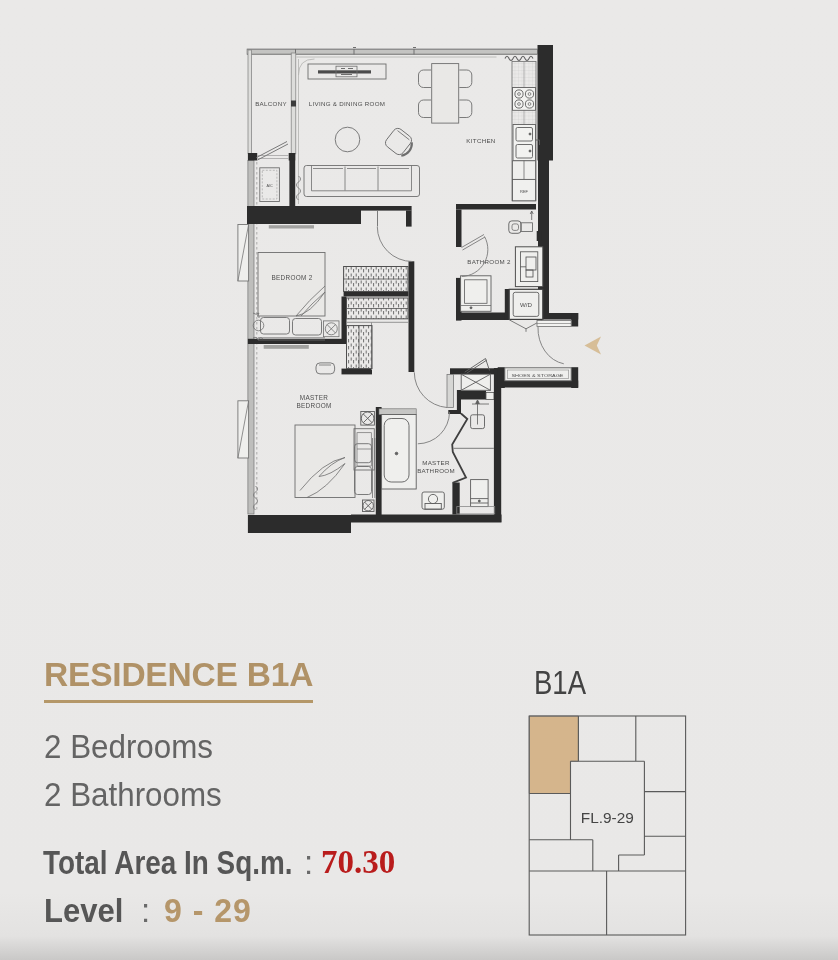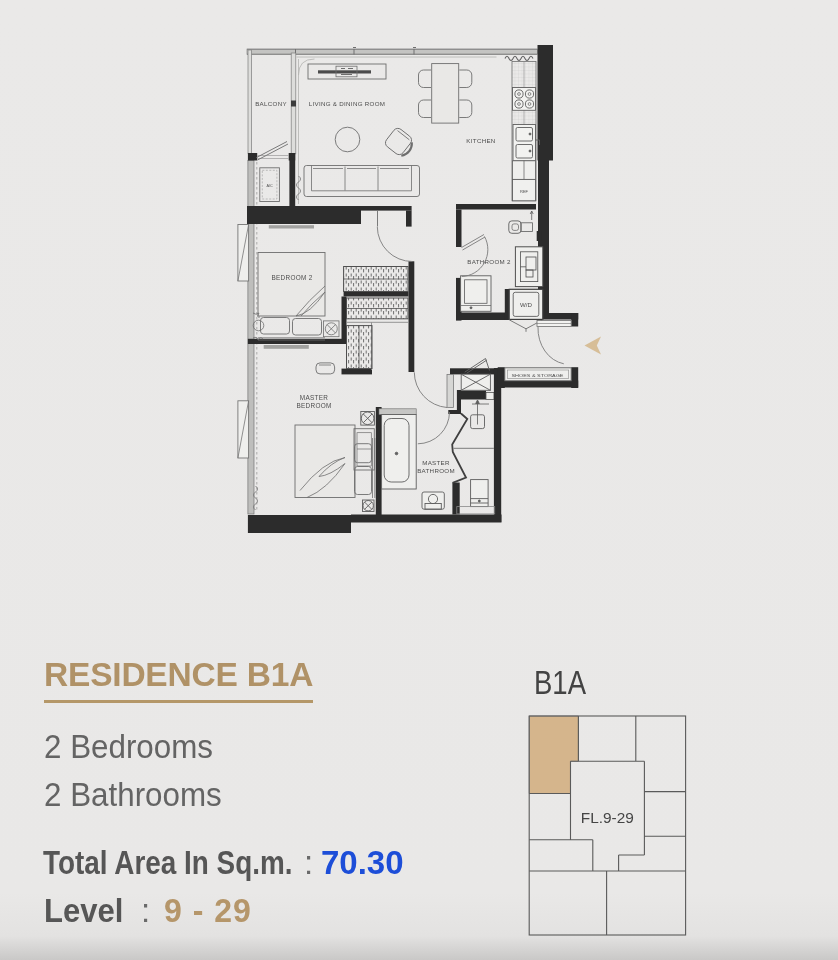--- a/index.html
+++ b/index.html
@@ -501,21 +501,21 @@
 <div class="abs" style="left:44px;top:699.5px;width:269px;height:3.8px;background:#b49768;"></div>
 
 <div class="abs" style="left:44px;top:728px;font-size:33px;color:#646464;transform:scaleX(0.95);transform-origin:0 0;">2 Bedrooms</div>
 
 <div class="abs" style="left:44px;top:776px;font-size:33px;color:#646464;transform:scaleX(0.95);transform-origin:0 0;">2 Bathrooms</div>
 
 <div class="abs" style="left:43px;top:844px;font-size:33px;font-weight:bold;color:#565656;transform:scaleX(0.845);transform-origin:0 0;">Total Area In Sq.m.</div>
 
 <div class="abs" style="left:304px;top:844px;font-size:33px;color:#6a6a6a;">:</div>
 
-<div class="abs" style="left:321px;top:844px;font-size:33px;font-weight:bold;color:#1d4ed8;transform:scaleX(1);transform-origin:0 0;">70.30</div>
+<div class="abs" style="left:321px;top:844px;font-size:33px;font-weight:bold;color:#b91c1c;transform:scaleX(1);transform-origin:0 0;font-family:Liberation Serif, serif;">70.30</div>
 
 <div class="abs" style="left:44px;top:892px;font-size:33px;font-weight:bold;color:#565656;transform:scaleX(0.94);transform-origin:0 0;">Level</div>
 
 <div class="abs" style="left:141px;top:892px;font-size:33px;color:#6a6a6a;">:</div>
 
 <div class="abs" style="left:164px;top:892px;font-size:33px;font-weight:bold;color:#b5966a;letter-spacing:1px;transform:scaleX(0.97);transform-origin:0 0;">9 - 29</div>
 
 <svg class="abs" style="left:500px;top:630px" width="338" height="330" viewBox="0 0 338 330">
 <g fill="none" stroke="#5a5a5a" stroke-width="1.1">
 

